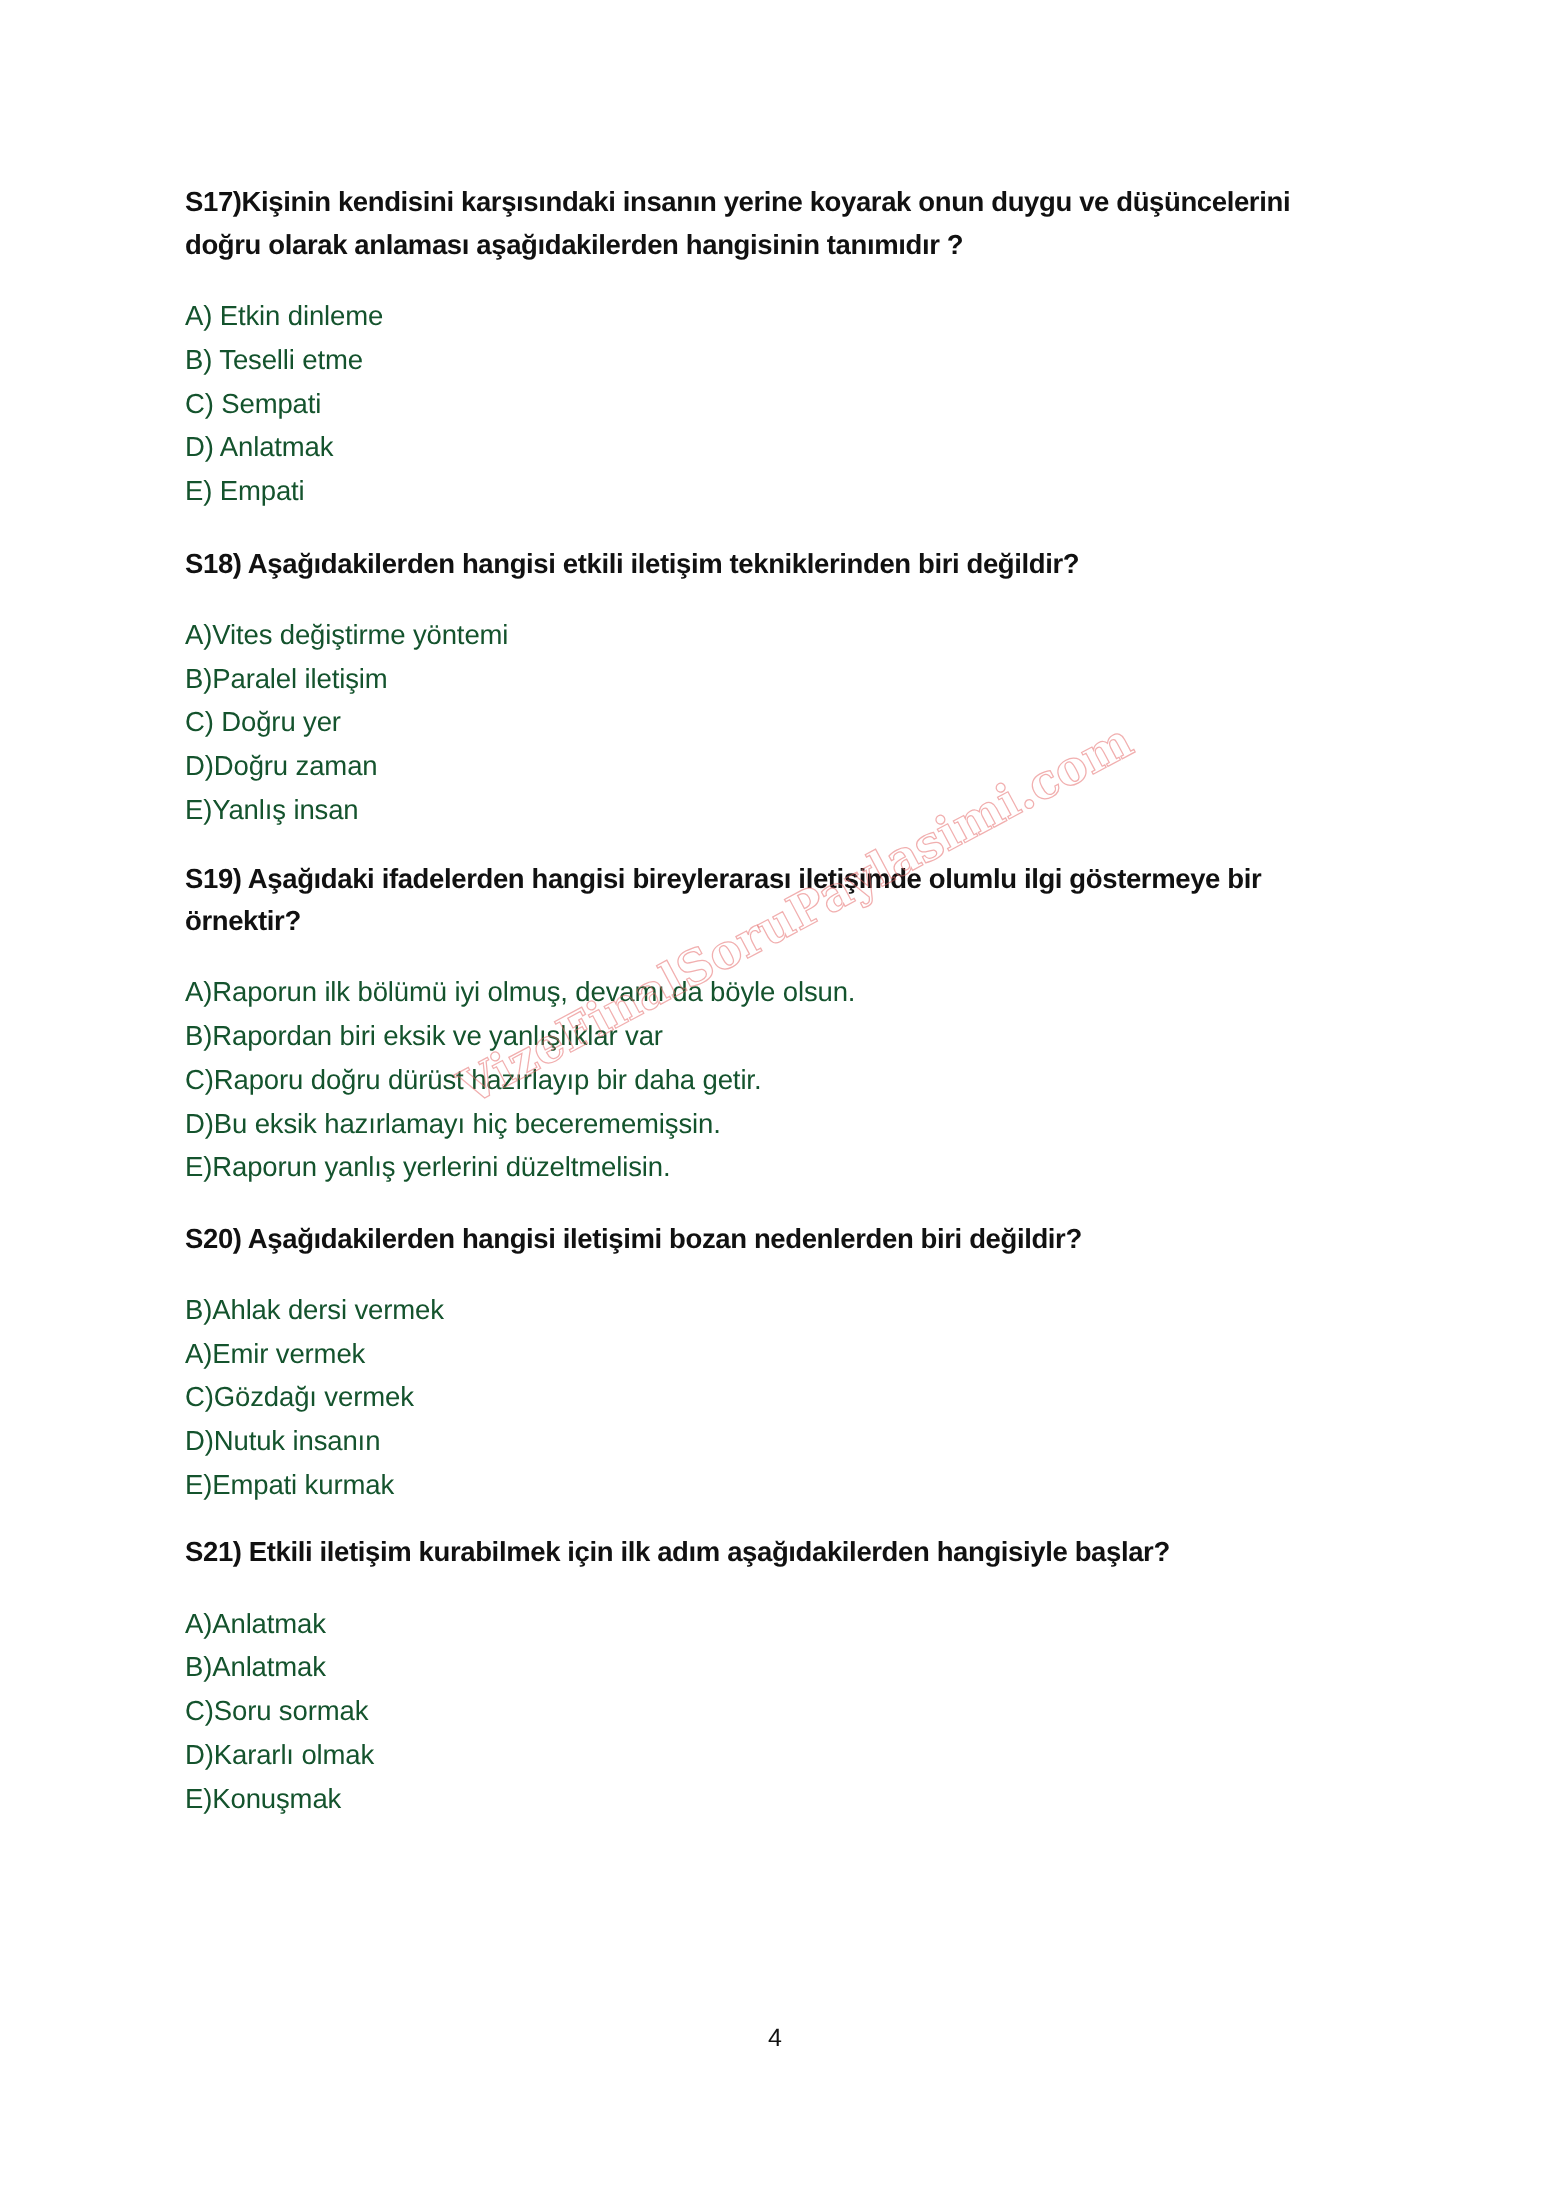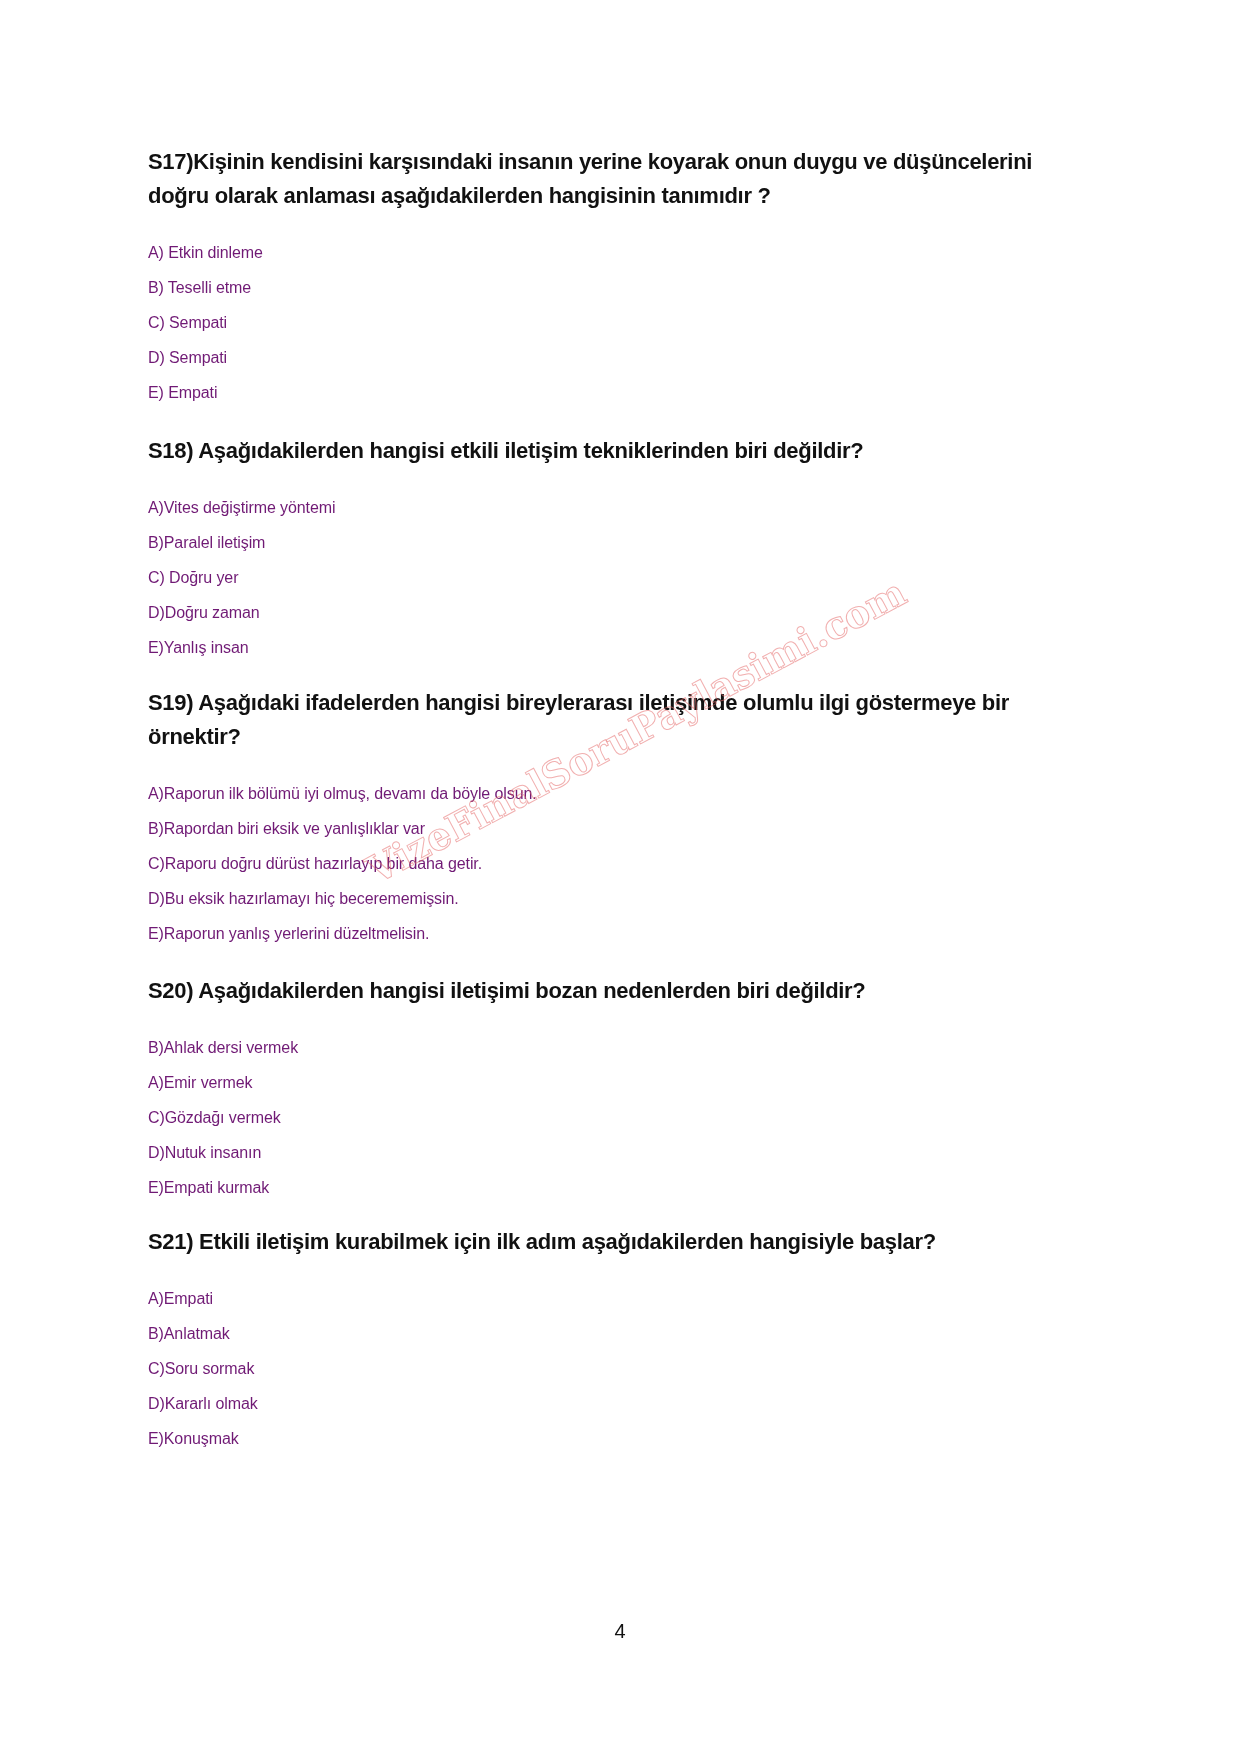--- a/index.html
+++ b/index.html
@@ -3,21 +3,21 @@
   <meta charset="utf-8">
   <style>
     html, body { margin: 0; padding: 0; background: #ffffff; }
     body { width: 1240px; height: 1754px; position: relative; overflow: hidden;
       font-family: "Liberation Sans", sans-serif; color: #111; }
     .page { position: absolute; left: 0; top: 0; width: 1024px; height: 1754px; }
     .q { position: absolute; left: 148px; width: 900px; }
     .q-title { font-weight: bold; font-size: 22px; line-height: 34px; margin: 0; color: #111;
       letter-spacing: -0.3px; }
     .opts { margin-top: 22px; }
-    .opt { font-size: 16px; line-height: 35px; color: #701a75; letter-spacing: -0.1px; }
+    .opt { font-size: 22px; line-height: 35px; color: #14532d; letter-spacing: -0.1px; }
     #q17 { top: 145px; }
     #q18 { top: 434px; }
     #q19 { top: 686px; }
     #q20 { top: 974px; }
     #q21 { top: 1225px; }
     .page-number { position: absolute; top: 1620px; left: 0; width: 1240px; text-align: center;
       font-size: 20px; color: #111; }
     .watermark { position: absolute; left: 370px; top: 850px; transform: rotate(-28deg);
       transform-origin: left center; font-family: "DejaVu Serif", serif; font-weight: bold;
       font-size: 38px; color: rgba(255,255,255,0); -webkit-text-stroke: 1px rgba(230,110,110,0.55);
@@ -27,21 +27,21 @@
 <body>
 
 <div class="page">
 
   <div class="q" id="q17">
     <p class="q-title">S17)Kişinin kendisini karşısındaki insanın yerine koyarak onun duygu ve düşüncelerini doğru olarak anlaması aşağıdakilerden hangisinin tanımıdır ?</p>
     <div class="opts">
       <div class="opt">A) Etkin dinleme</div>
       <div class="opt">B) Teselli etme</div>
       <div class="opt">C) Sempati</div>
-      <div class="opt">D) Sempati</div>
+      <div class="opt">D) Anlatmak</div>
       <div class="opt">E) Empati</div>
     </div>
   </div>
 
   <div class="q" id="q18">
     <p class="q-title">S18) Aşağıdakilerden hangisi etkili iletişim tekniklerinden biri değildir?</p>
     <div class="opts">
       <div class="opt">A)Vites değiştirme yöntemi</div>
       <div class="opt">B)Paralel iletişim</div>
       <div class="opt">C) Doğru yer</div>
@@ -68,21 +68,21 @@
       <div class="opt">A)Emir vermek</div>
       <div class="opt">C)Gözdağı vermek</div>
       <div class="opt">D)Nutuk insanın</div>
       <div class="opt">E)Empati kurmak</div>
     </div>
   </div>
 
   <div class="q" id="q21">
     <p class="q-title">S21) Etkili iletişim kurabilmek için ilk adım aşağıdakilerden hangisiyle başlar?</p>
     <div class="opts">
-      <div class="opt">A)Empati</div>
+      <div class="opt">A)Anlatmak</div>
       <div class="opt">B)Anlatmak</div>
       <div class="opt">C)Soru sormak</div>
       <div class="opt">D)Kararlı olmak</div>
       <div class="opt">E)Konuşmak</div>
     </div>
   </div>
 
   <div class="watermark">VizeFinalSoruPaylasimi.com</div>
 
   <div class="page-number">4</div>

